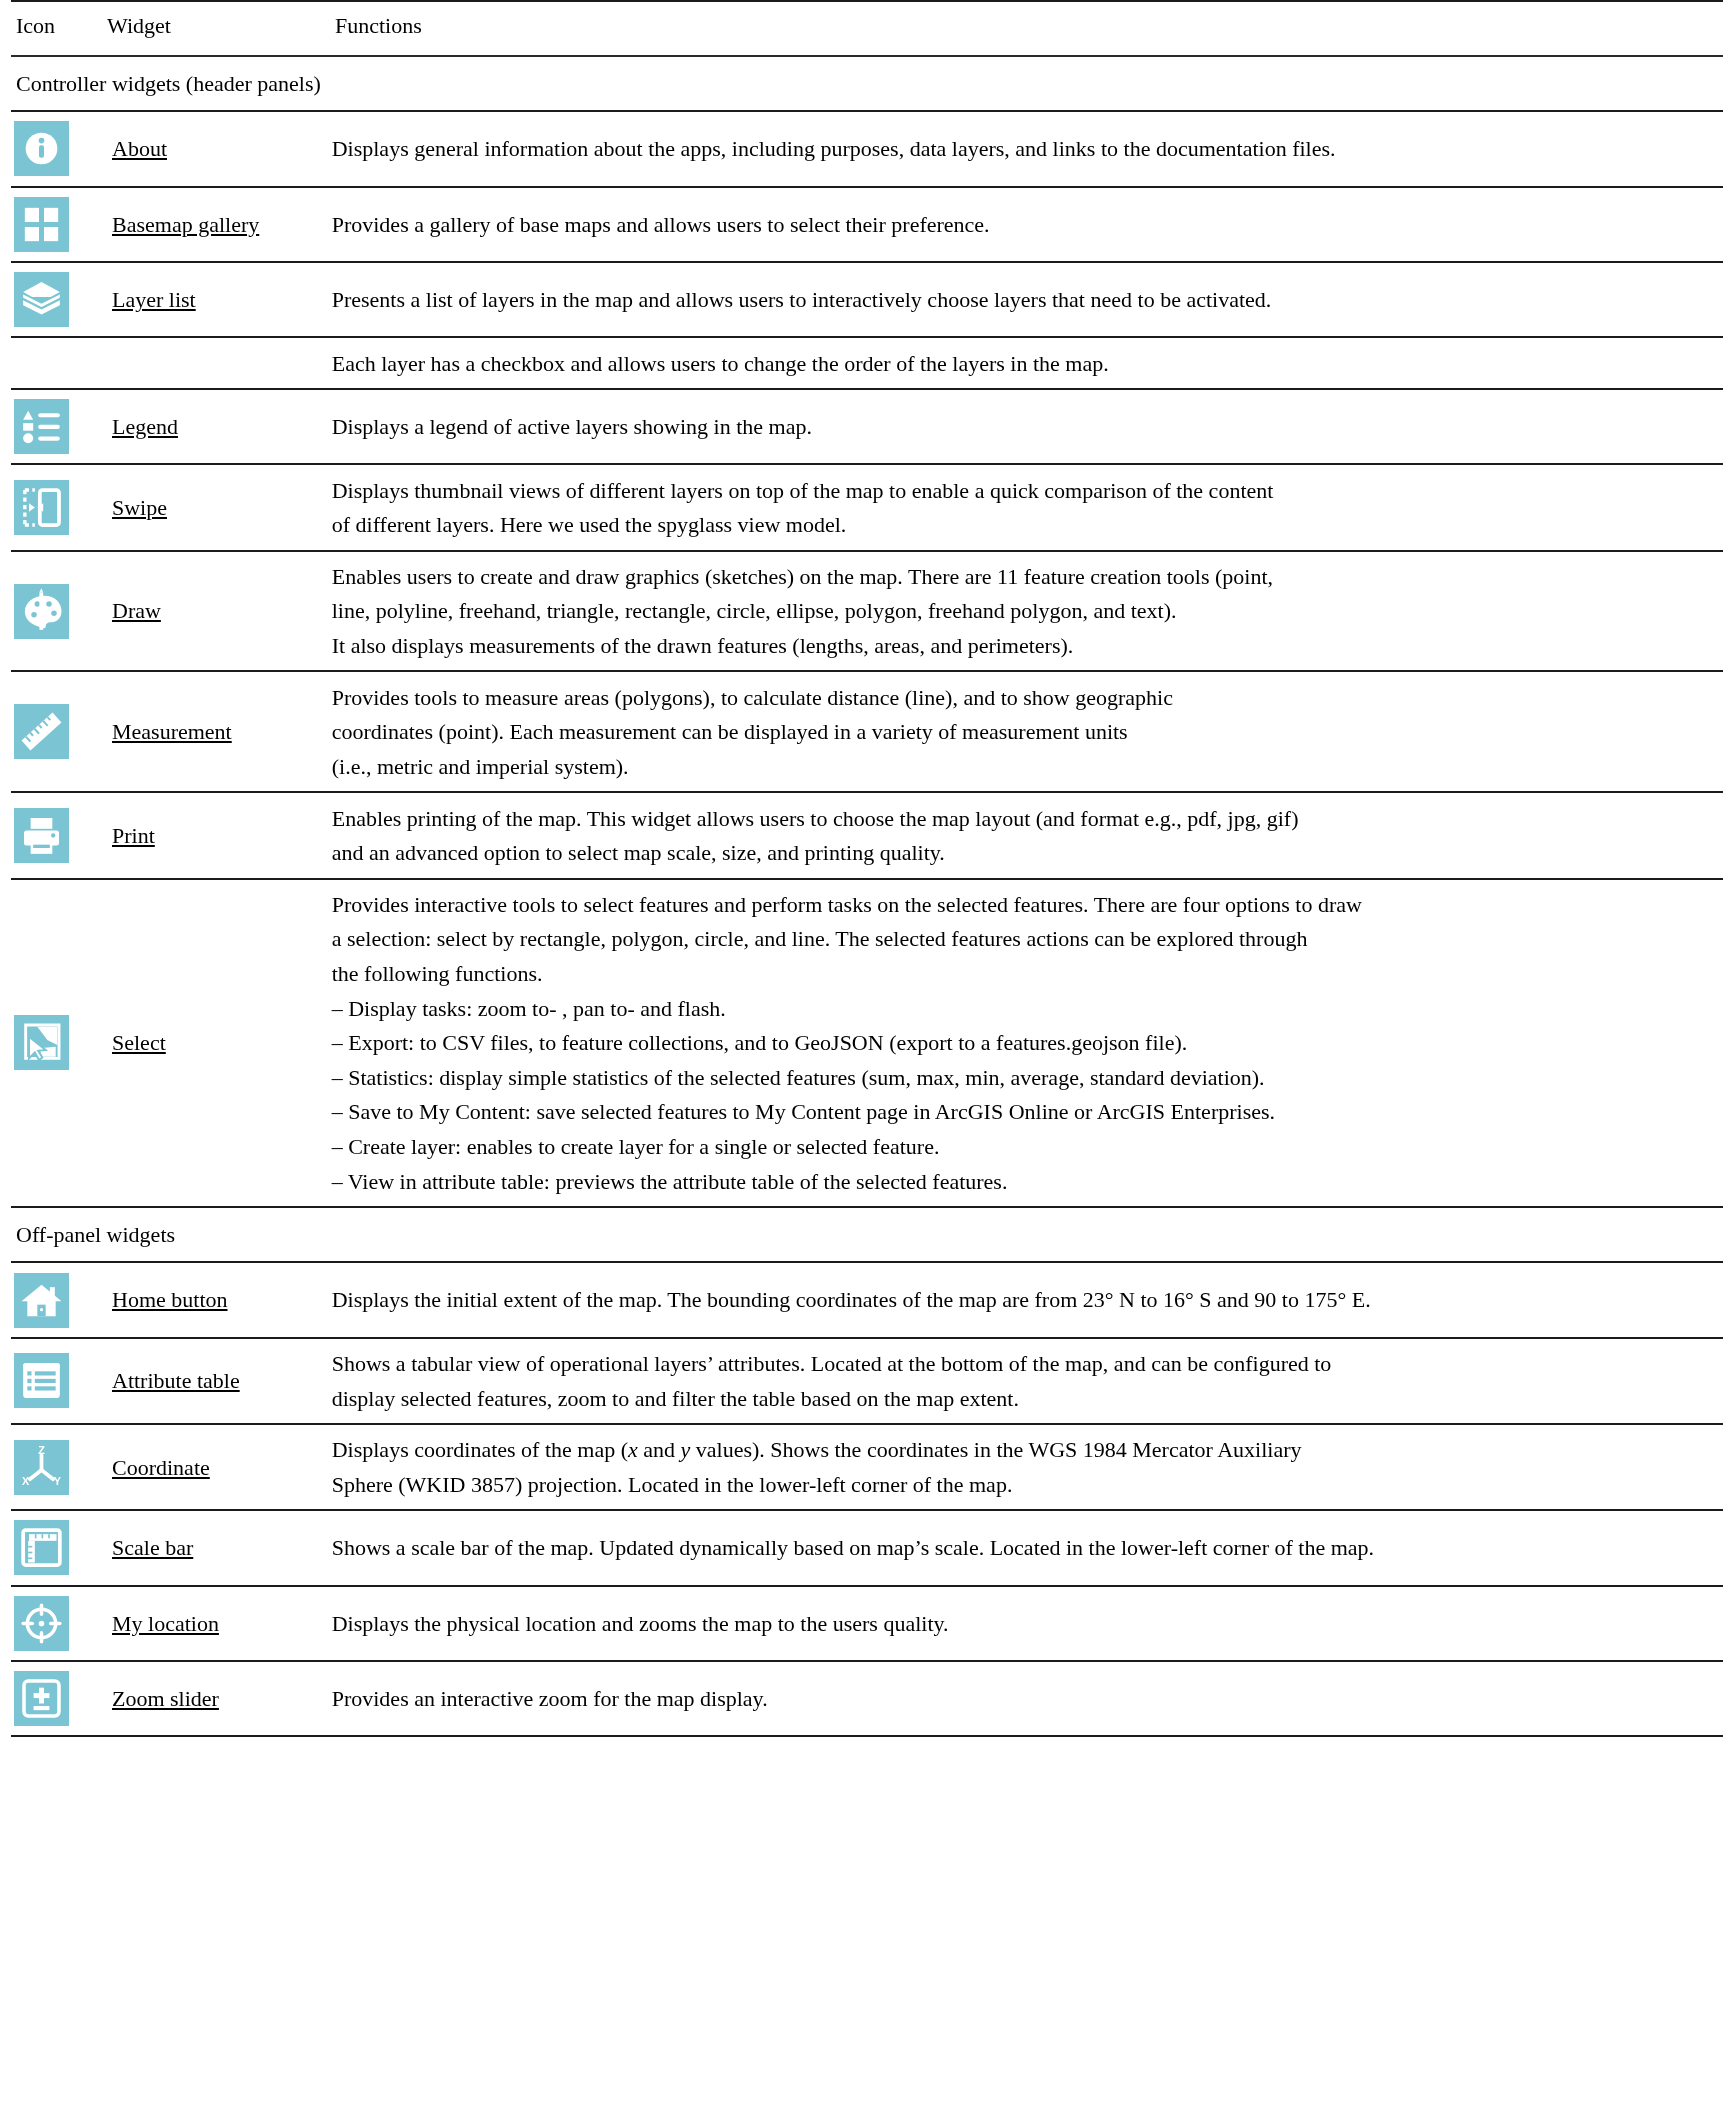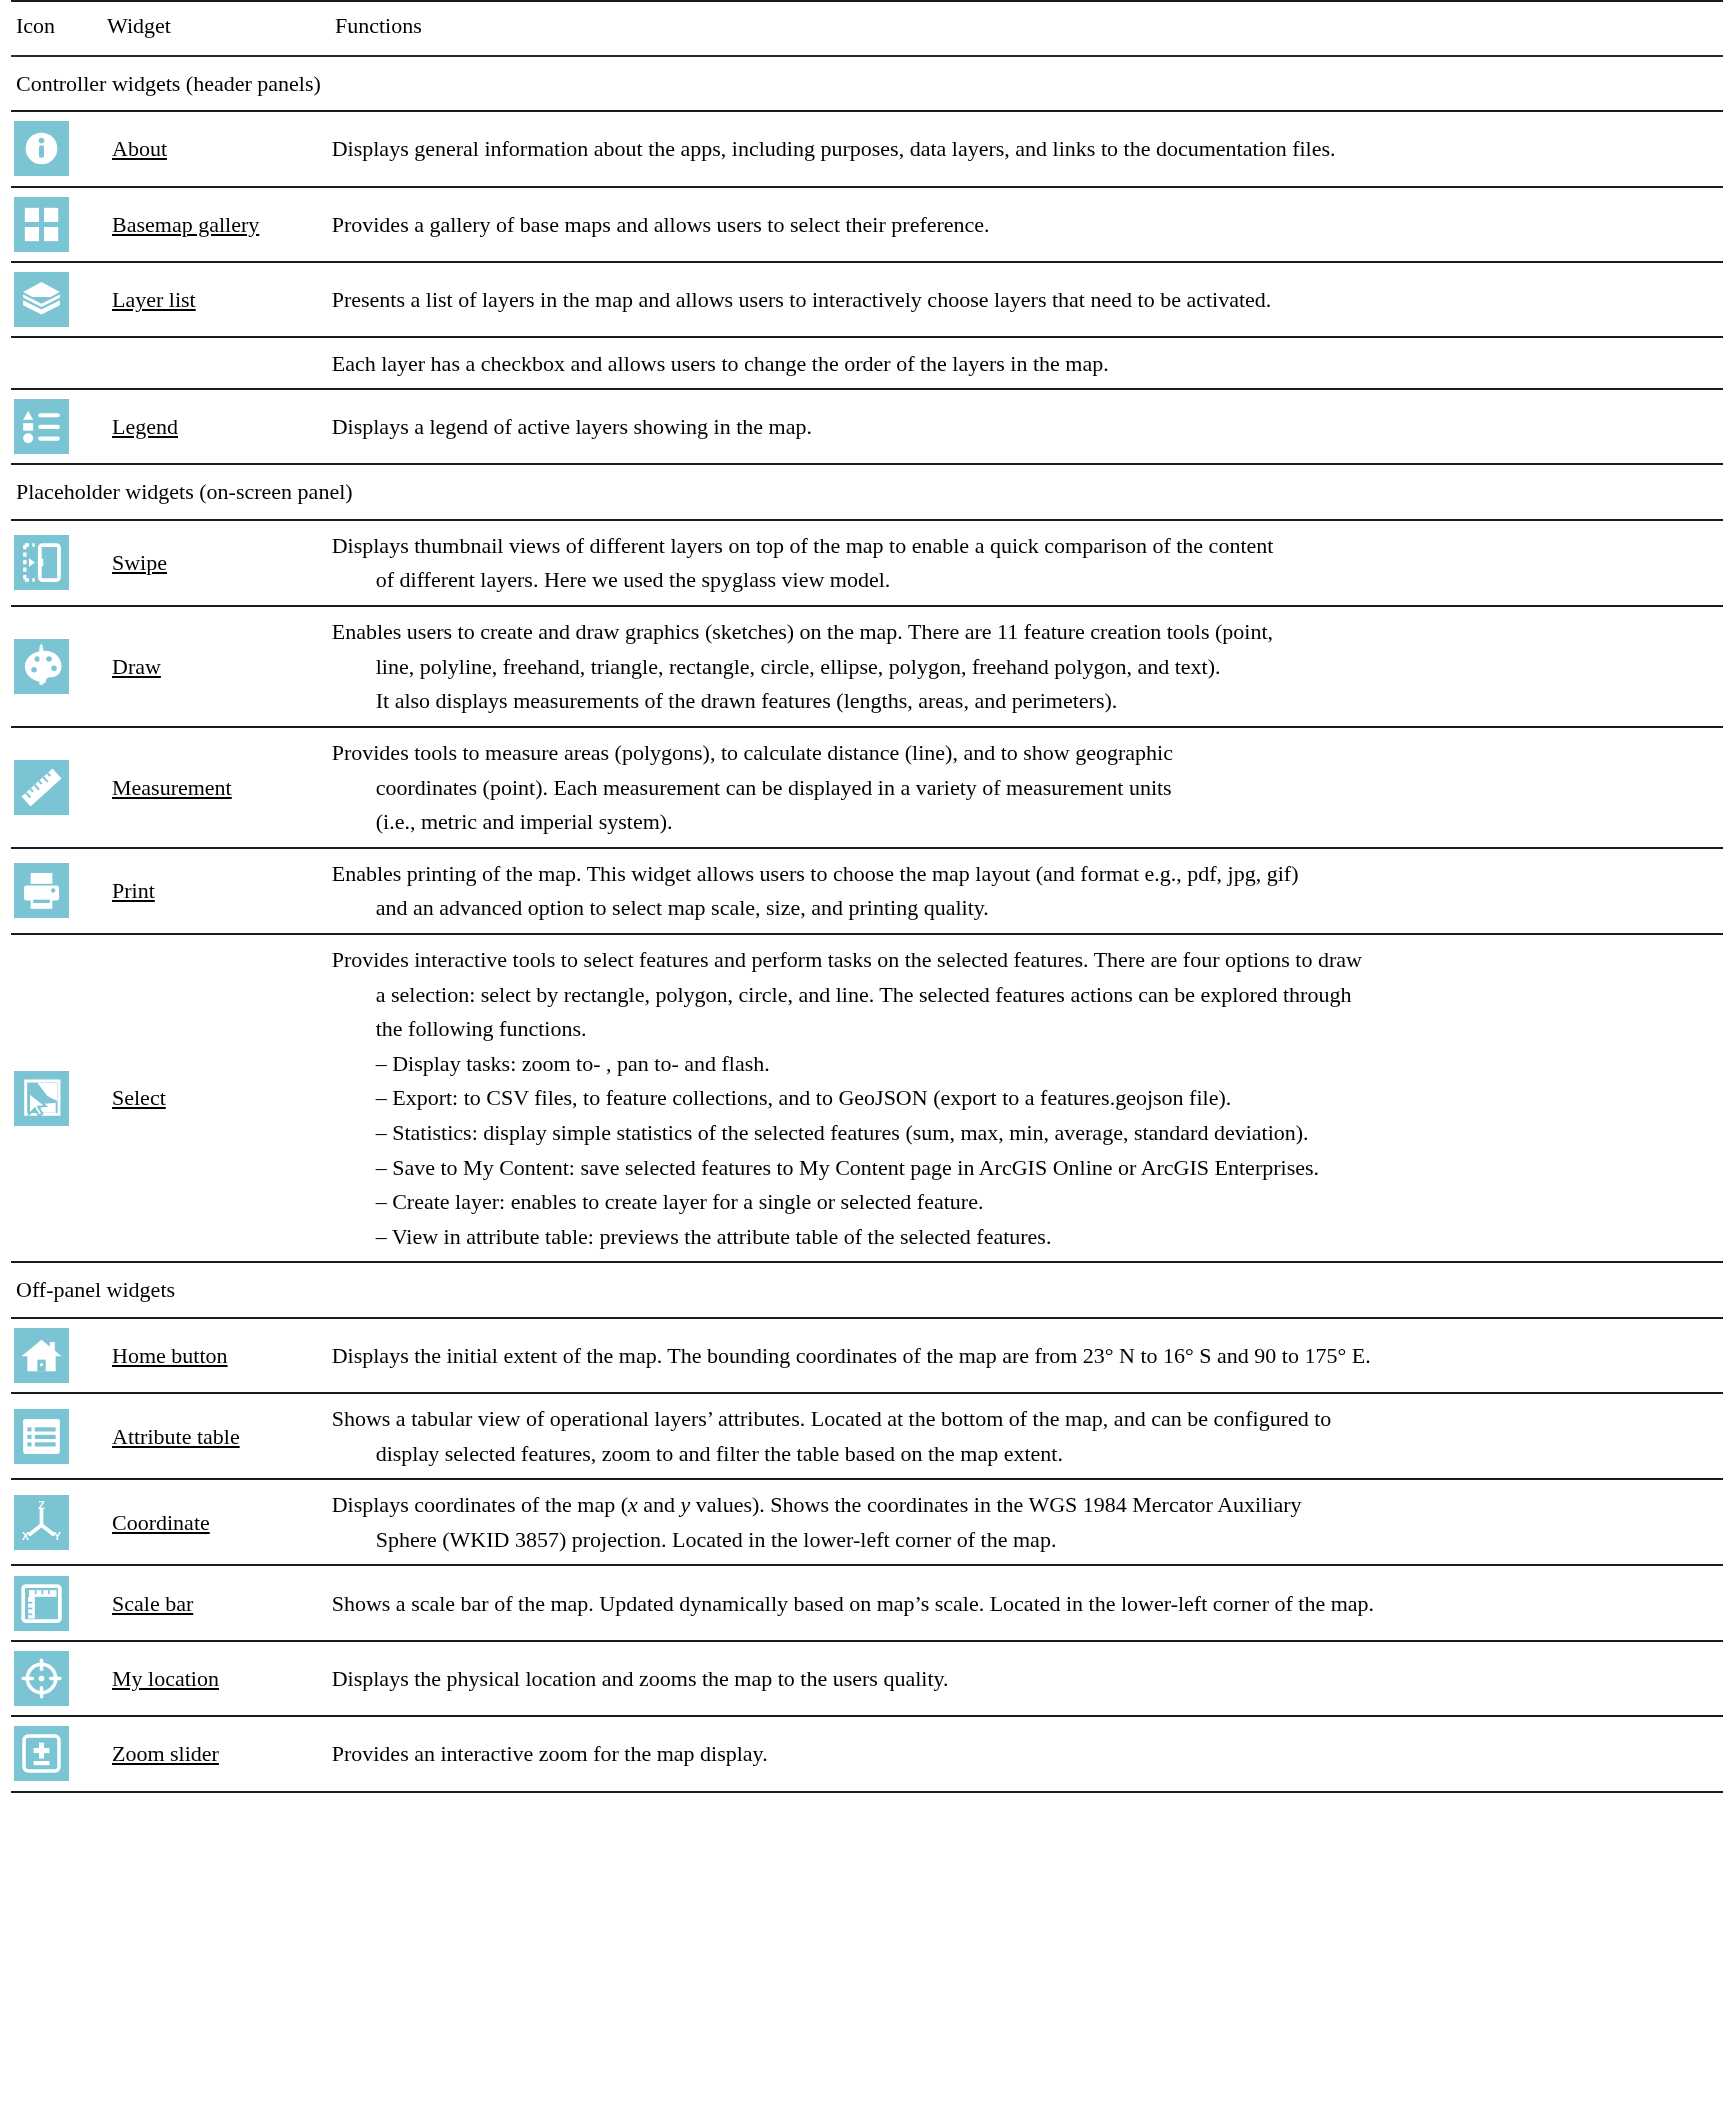--- a/index.html
+++ b/index.html
@@ -53,21 +53,21 @@
     text-decoration: underline;
   }
   td.func-cell {
     padding: 9.2px 5px 9.2px 1.7px;
     vertical-align: middle;
   }
   td.section-cell {
     padding: 11px 5px 11px 5px;
   }
   .func-line { display: block; white-space: nowrap; }
-  .func-line + .func-line { margin-top: 3.4px; margin-left: 44px; }
+  .func-line + .func-line { margin-top: 3.4px; }
 
   
   .tile {
     width: 55px;
     height: 55px;
     background: #7bc4d3;
     display: inline-block;
     position: relative;
     vertical-align: middle;
   }
@@ -169,23 +169,20 @@
               <rect x="29" y="45" width="26" height="5" rx="2.5" fill="#fff"></rect>
             </svg>
           </span>
         </td>
         <td class="name-cell">Legend</td>
         <td class="func-cell">
           <span class="func-line">Displays a legend of active layers showing in the map.</span>
         </td>
       </tr>
 
-      <tr class="rule-bottom">
-        <td class="section-cell" colspan="3">Placeholder widgets (on-screen panel)</td>
-      </tr>
 
       <tr class="rule-bottom">
         <td class="icon-cell">
           <span class="tile">
             <svg viewBox="0 0 66 66">
               <path d="M13 12 L13 54" stroke="#fff" stroke-width="4" stroke-dasharray="5 4" fill="none"></path>
               <path d="M13 12 L25 12 M13 54 L25 54" stroke="#fff" stroke-width="4" stroke-dasharray="5 4" fill="none"></path>
               <rect x="31" y="12" width="23" height="42" rx="3" fill="none" stroke="#fff" stroke-width="4.5"></rect>
               <polygon points="25,33 18,28 18,38" fill="#fff"></polygon>
               <polygon points="28,33 35,28 35,38" fill="#fff"></polygon>

